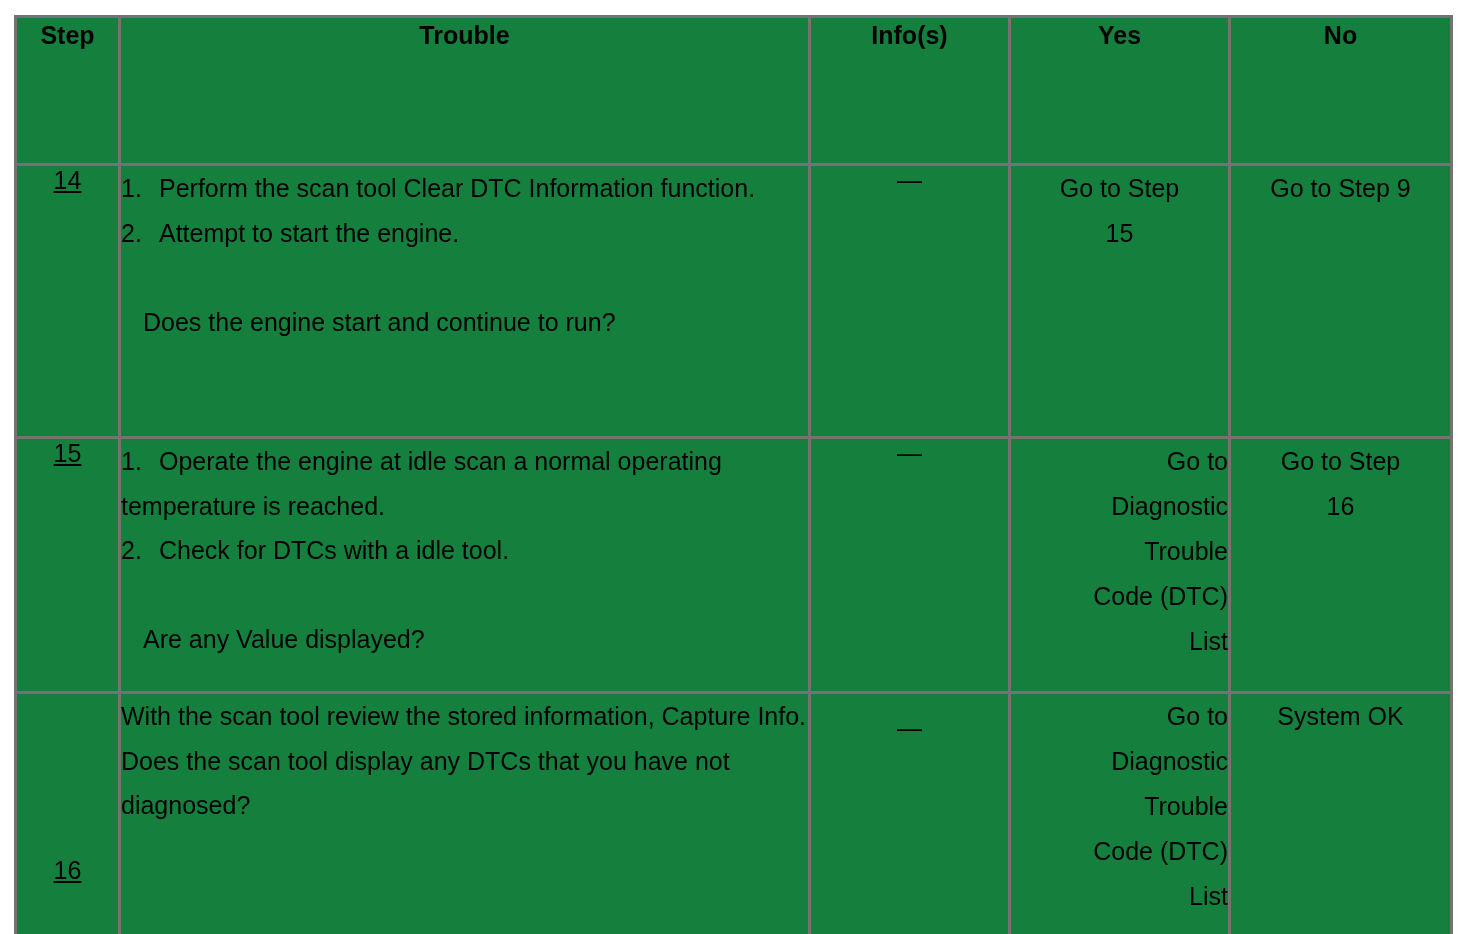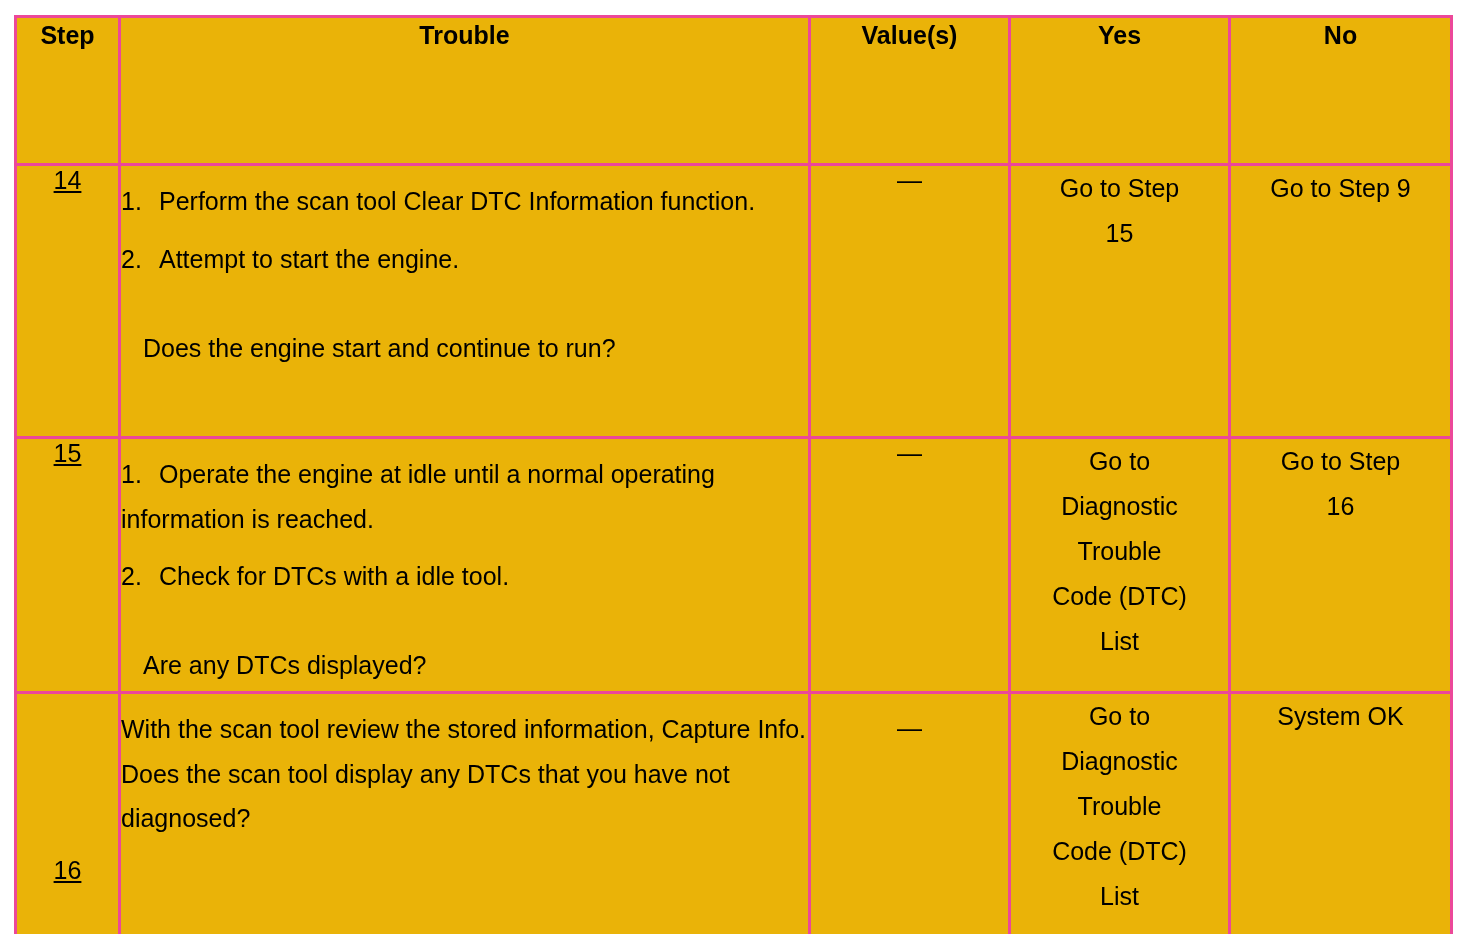--- a/index.html
+++ b/index.html
@@ -28,23 +28,23 @@
     left: 14px;
     top: 15px;
     width: 1436px;
     border-collapse: collapse;
     table-layout: fixed;
     background: #ffffff;
   }
 
   table.diag-table td,
   table.diag-table th {
-    border: 3px solid #ec4899;
+    border: 3px solid #737373;
     padding: 0;
-    background: #eab308;
+    background: #15803d;
     vertical-align: top;
   }
 
   
   col.c-step   { width: 104px; }
   col.c-action { width: 690px; }
   col.c-value  { width: 200px; }
   col.c-yes    { width: 220px; }
   col.c-no     { width: 222px; }
 
@@ -82,21 +82,20 @@
   .cell-action {
     font-size: 25px;
     line-height: 1.78;
     text-align: left;
     vertical-align: top;
     padding: 17px 14px 8px 14px;
   }
   .action-step {
     display: block;
     white-space: normal;
-    margin-top: 13px;
   }
   .action-step .num {
     display: inline-block;
     width: 38px;
   }
   .action-q {
     display: block;
     padding-left: 22px;
   }
   .gap-line { display: block; height: 1.78em; }
@@ -109,21 +108,21 @@
   .r14 .cell-value { padding-bottom: 20px; }
   .r16 .cell-value { padding-top: 20px; }
 
   .cell-yn {
     text-align: center;
     font-size: 25px;
     line-height: 1.80;
     padding: 6px 8px;
   }
   .yn-bottom { vertical-align: bottom; padding-bottom: 16px; }
-  .yn-top    { vertical-align: top;    padding-top: 10px; }
+  .yn-top    { vertical-align: top;    padding-top: 10px; text-align: right; }
 
   .yn-line { display: block; }
 </style>
 </head>
 <body>
 
 <div class="page">
 
   <table class="diag-table">
     <colgroup>
@@ -133,21 +132,21 @@
       <col class="c-yes">
       <col class="c-no">
     </colgroup>
 
     <thead>
       <tr class="hdr-row">
         <th class="hdr-step">
           <span>St</span><wbr><span>ep</span>
         </th>
         <th>Trouble</th>
-        <th>Value(s)</th>
+        <th>Info(s)</th>
         <th>Yes</th>
         <th>No</th>
       </tr>
     </thead>
 
     <tbody>
 
       <tr class="r14">
         <td class="cell-step">14</td>
         <td class="cell-action">
@@ -162,24 +161,24 @@
           <span class="yn-line">15</span>
         </td>
         <td class="cell-yn yn-bottom">
           <span class="yn-line">Go to Step 9</span>
         </td>
       </tr>
 
       <tr class="r15">
         <td class="cell-step">15</td>
         <td class="cell-action">
-          <span class="action-step"><span class="num">1.</span><span>Operate the engine at idle until a normal operating information is reached.</span></span>
+          <span class="action-step"><span class="num">1.</span><span>Operate the engine at idle scan a normal operating temperature is reached.</span></span>
           <span class="action-step"><span class="num">2.</span><span>Check for DTCs with a idle tool.</span></span>
           <span class="gap-line"></span>
-          <span class="action-q">Are any DTCs displayed?</span>
+          <span class="action-q">Are any Value displayed?</span>
         </td>
         <td class="cell-value">—</td>
         <td class="cell-yn yn-top">
           <span class="yn-line">Go to</span>
           <span class="yn-line">Diagnostic</span>
           <span class="yn-line">Trouble</span>
           <span class="yn-line">Code (DTC)</span>
           <span class="yn-line">List</span>
         </td>
         <td class="cell-yn yn-bottom">

